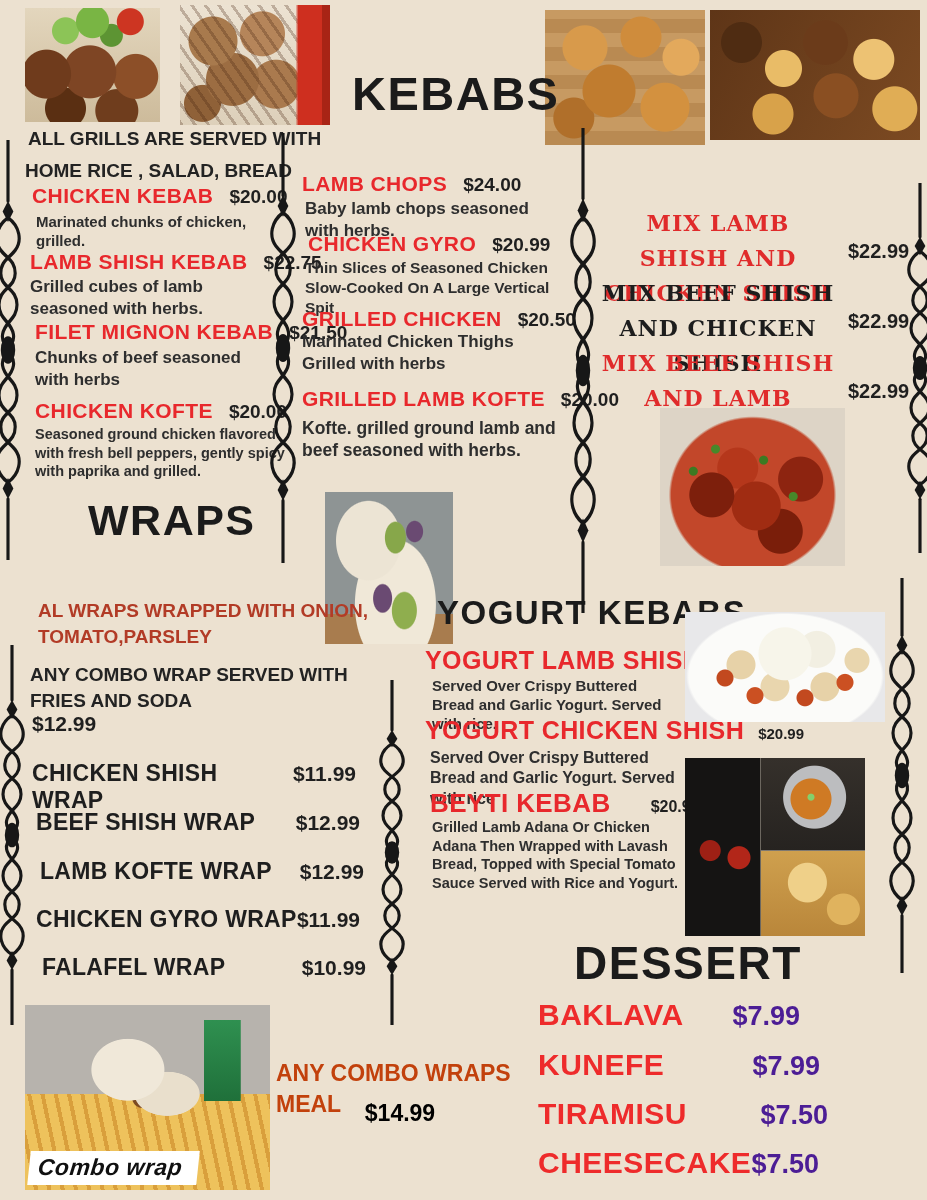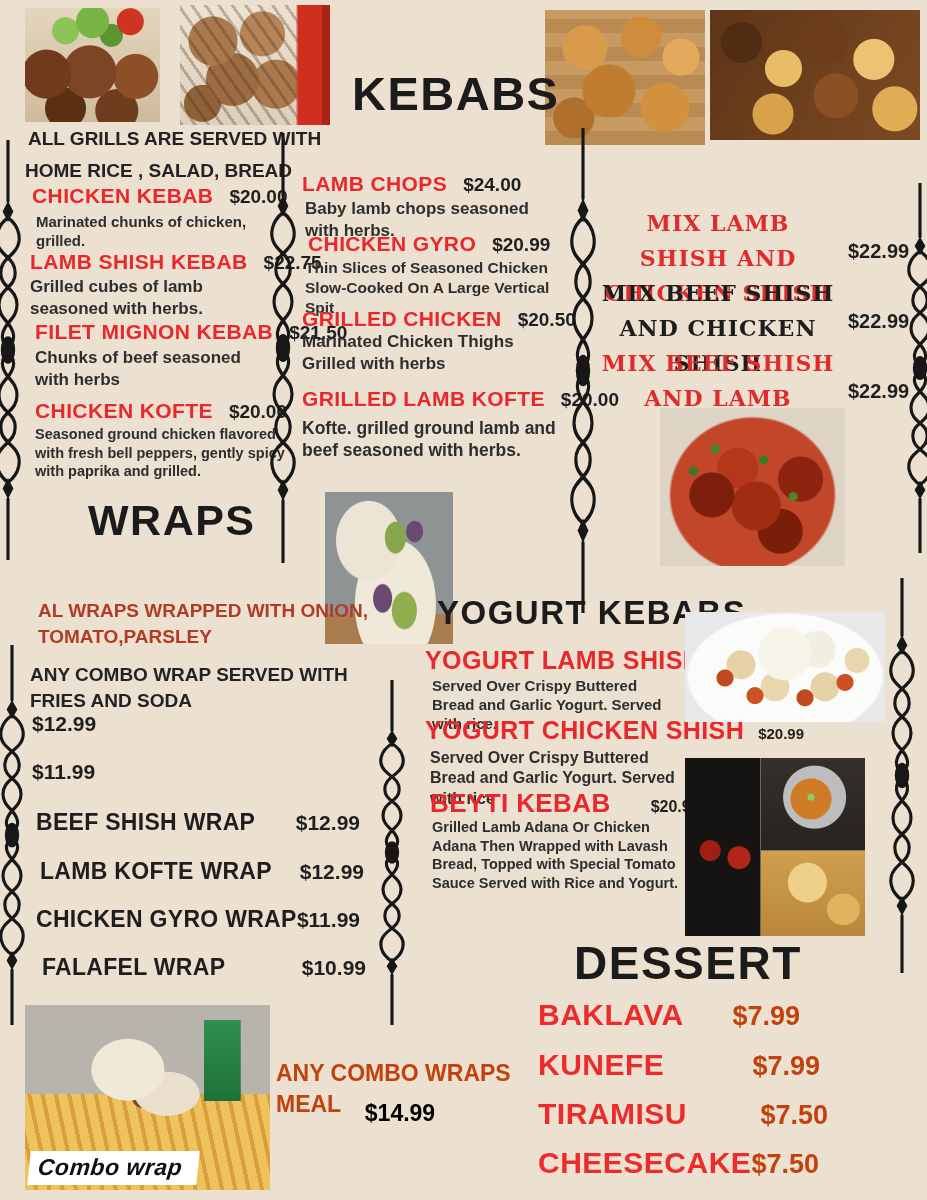--- a/index.html
+++ b/index.html
@@ -23,21 +23,21 @@
   .wrow{position:absolute;display:flex;justify-content:space-between;width:324px;align-items:baseline;}
   .wnm{font-weight:800;font-size:23px;color:#1e1e1e;letter-spacing:.3px;}
   .wpr{font-weight:700;font-size:21px;color:#1f1f1f;}
   
   .yrow{position:absolute;display:flex;align-items:baseline;gap:14px;white-space:nowrap;}
   .ynm{font-weight:800;font-size:25px;color:#e8282c;letter-spacing:.4px;}
   .ypr{font-weight:700;font-size:16px;color:#1f1f1f;}
   
   .drow{position:absolute;display:flex;justify-content:space-between;width:262px;align-items:baseline;}
   .dnm{font-weight:800;font-size:30px;color:#ee2b2b;letter-spacing:.5px;}
-  .dpr{font-weight:700;font-size:27px;color:#c2410c;}
+  .dpr{font-weight:700;font-size:27px;color:#4c1d95;}
   
   .photo{position:absolute;background-repeat:no-repeat;}
   .ph-steak{background:
     radial-gradient(circle at 78% 12%, #cd3522 0 13px, transparent 14px),
     radial-gradient(circle at 50% 12%, #79b544 0 16px, transparent 17px),
     radial-gradient(circle at 30% 20%, #8cc457 0 13px, transparent 14px),
     radial-gradient(circle at 64% 24%, #5d9433 0 11px, transparent 12px),
     radial-gradient(circle at 16% 58%, #6f3b1c 0 24px, transparent 25px),
     radial-gradient(circle at 48% 56%, #7e4524 0 26px, transparent 27px),
     radial-gradient(circle at 82% 60%, #8c4f28 0 22px, transparent 23px),
@@ -232,20 +232,21 @@
   <div class="h1" style="left:88px;top:496px;font-size:43px">WRAPS</div>
   <div class="photo ph-wrap" style="left:325px;top:492px;width:128px;height:152px"></div>
 
   <div class="note" style="left:30px;top:662px;width:345px;font-size:19px;color:#232323">ANY COMBO WRAP SERVED WITH FRIES AND SODA</div>
   <div class="note" style="left:38px;top:598px;width:335px;font-size:19px;color:#b23b26">AL WRAPS WRAPPED WITH  ONION, TOMATO,PARSLEY</div>
 
   <div class="wrow" style="left:32px;top:712px">
     <span class="wpr">$12.99</span>
   </div>
   <div class="wrow" style="left:32px;top:760px">
+    <span class="wnm">CHICKEN SHISH WRAP</span>
     <span class="wpr">$11.99</span>
   </div>
   <div class="wrow" style="left:36px;top:809px">
     <span class="wnm">BEEF SHISH WRAP</span>
     <span class="wpr">$12.99</span>
   </div>
   <div class="wrow" style="left:40px;top:858px">
     <span class="wnm">LAMB KOFTE WRAP</span>
     <span class="wpr">$12.99</span>
   </div>

